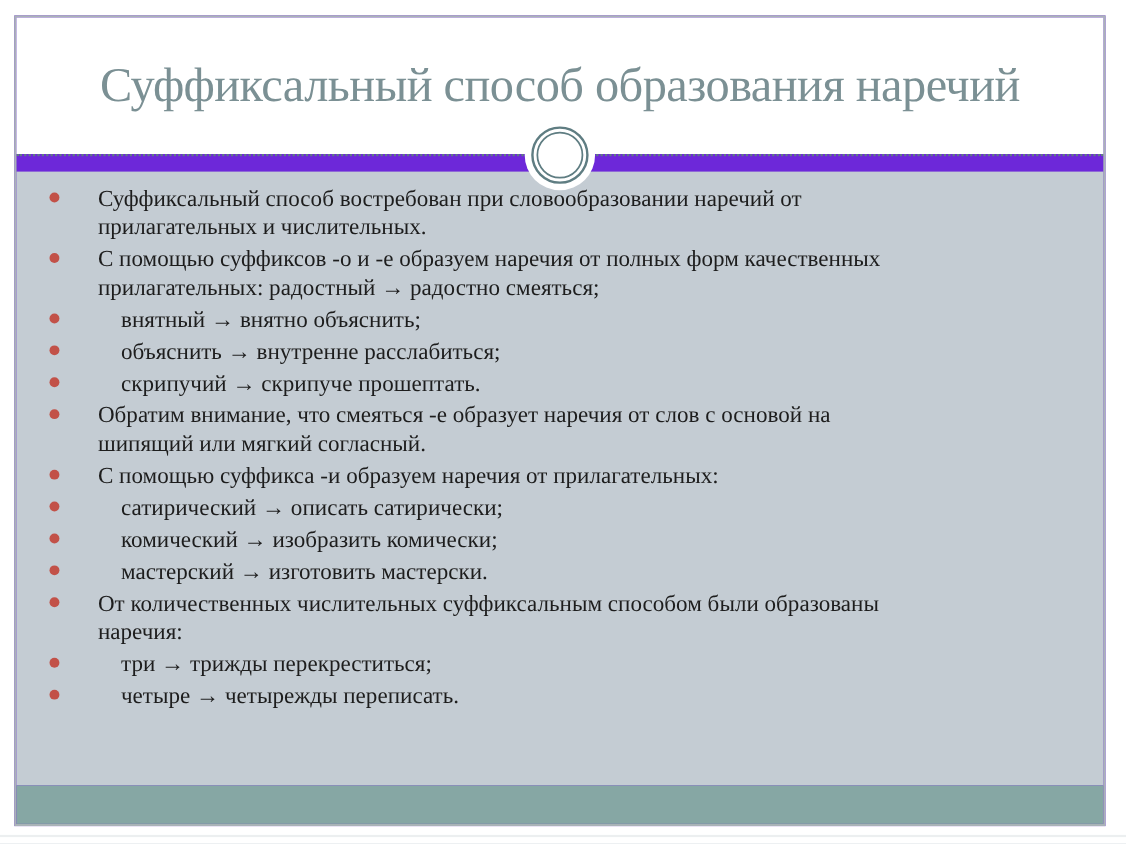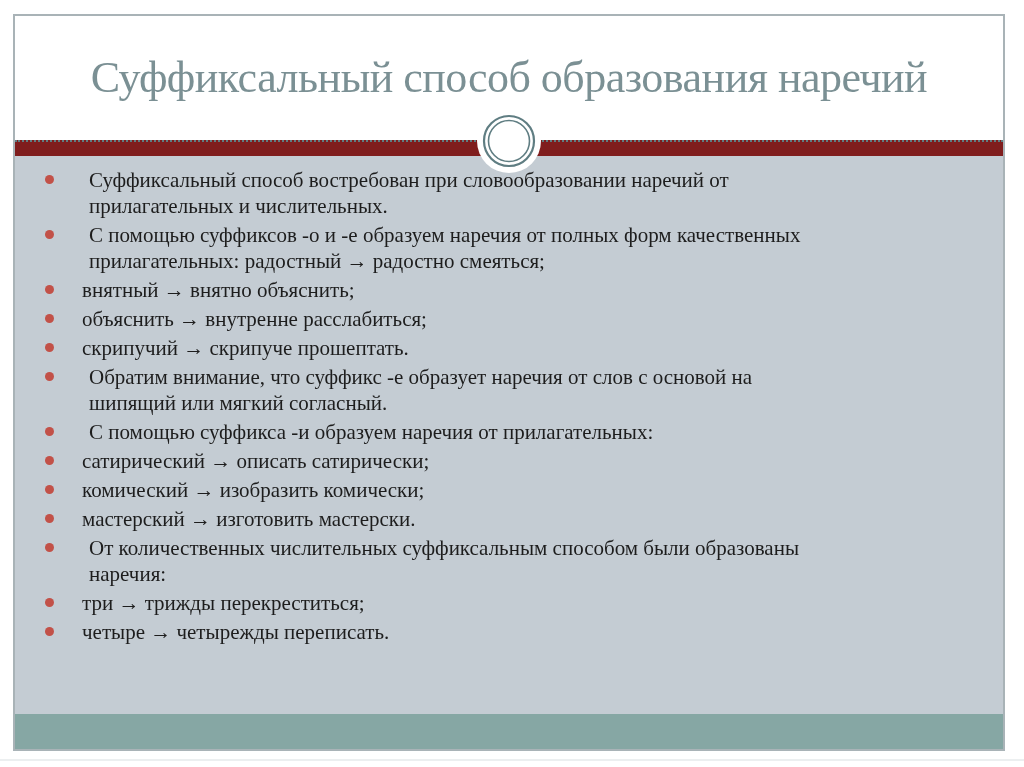--- a/index.html
+++ b/index.html
@@ -16,21 +16,21 @@
   html,body{margin:0;padding:0;}
   body{
     width:1024px;height:767px;
     background:var(--page-bg);
     font-family:"Liberation Serif","DejaVu Serif",serif;
     position:relative;overflow:hidden;
   }
   .slide{
     position:absolute;left:13px;top:14px;
     width:992px;height:737px;
-    background:#7f1d1d;
+    background:#6d28d9;
     border:2px solid var(--border);
   }
   .title-area{
     position:absolute;top:0;left:0;right:0;height:124px;
     background:#ffffff;
   }
   .title{
     margin:0;padding-top:36px;
     text-align:center;white-space:nowrap;
     font-size:44px;font-weight:normal;
@@ -53,21 +53,21 @@
     padding-top:11px;
     z-index:0;
   }
   .item{
     position:relative;
     font-size:21px;line-height:26px;
     color:var(--text);
     margin-bottom:3px;
   }
   .item.l1{padding-left:74px;}
-  .item.l2{padding-left:67px;}
+  .item.l2{padding-left:95px;}
   .item .bullet{
     position:absolute;left:30px;top:8px;
     width:9px;height:9px;border-radius:50%;
     background:var(--bullet);
   }
   .item.l1 .txt{display:inline-block;max-width:725px;vertical-align:top;}
   .footer{
     position:absolute;left:0;right:0;bottom:0;height:35px;
     background:var(--accent);
     z-index:1;
@@ -95,21 +95,21 @@
       <circle cx="35" cy="35" r="20.5" fill="none" stroke="#5f7d82" stroke-width="1.6"></circle>
     </svg>
   </div>
 
   <div class="content">
     <div class="item l1"><span class="bullet"></span><span class="txt">Суффиксальный способ востребован при словообразовании наречий от прилагательных и числительных.</span></div>
     <div class="item l1"><span class="bullet"></span><span class="txt">С помощью суффиксов -о и -е образуем наречия от полных форм качественных прилагательных: радостный → радостно смеяться;</span></div>
     <div class="item l2"><span class="bullet"></span><span class="txt">внятный → внятно объяснить;</span></div>
     <div class="item l2"><span class="bullet"></span><span class="txt">объяснить → внутренне расслабиться;</span></div>
     <div class="item l2"><span class="bullet"></span><span class="txt">скрипучий → скрипуче прошептать.</span></div>
-    <div class="item l1"><span class="bullet"></span><span class="txt">Обратим внимание, что суффикс -е образует наречия от слов с основой на шипящий или мягкий согласный.</span></div>
+    <div class="item l1"><span class="bullet"></span><span class="txt">Обратим внимание, что смеяться -е образует наречия от слов с основой на шипящий или мягкий согласный.</span></div>
     <div class="item l1"><span class="bullet"></span><span class="txt">С помощью суффикса -и образуем наречия от прилагательных:</span></div>
     <div class="item l2"><span class="bullet"></span><span class="txt">сатирический → описать сатирически;</span></div>
     <div class="item l2"><span class="bullet"></span><span class="txt">комический → изобразить комически;</span></div>
     <div class="item l2"><span class="bullet"></span><span class="txt">мастерский → изготовить мастерски.</span></div>
     <div class="item l1"><span class="bullet"></span><span class="txt">От количественных числительных суффиксальным способом были образованы наречия:</span></div>
     <div class="item l2"><span class="bullet"></span><span class="txt">три → трижды перекреститься;</span></div>
     <div class="item l2"><span class="bullet"></span><span class="txt">четыре → четырежды переписать.</span></div>
   </div>
 
   <div class="footer"></div>

